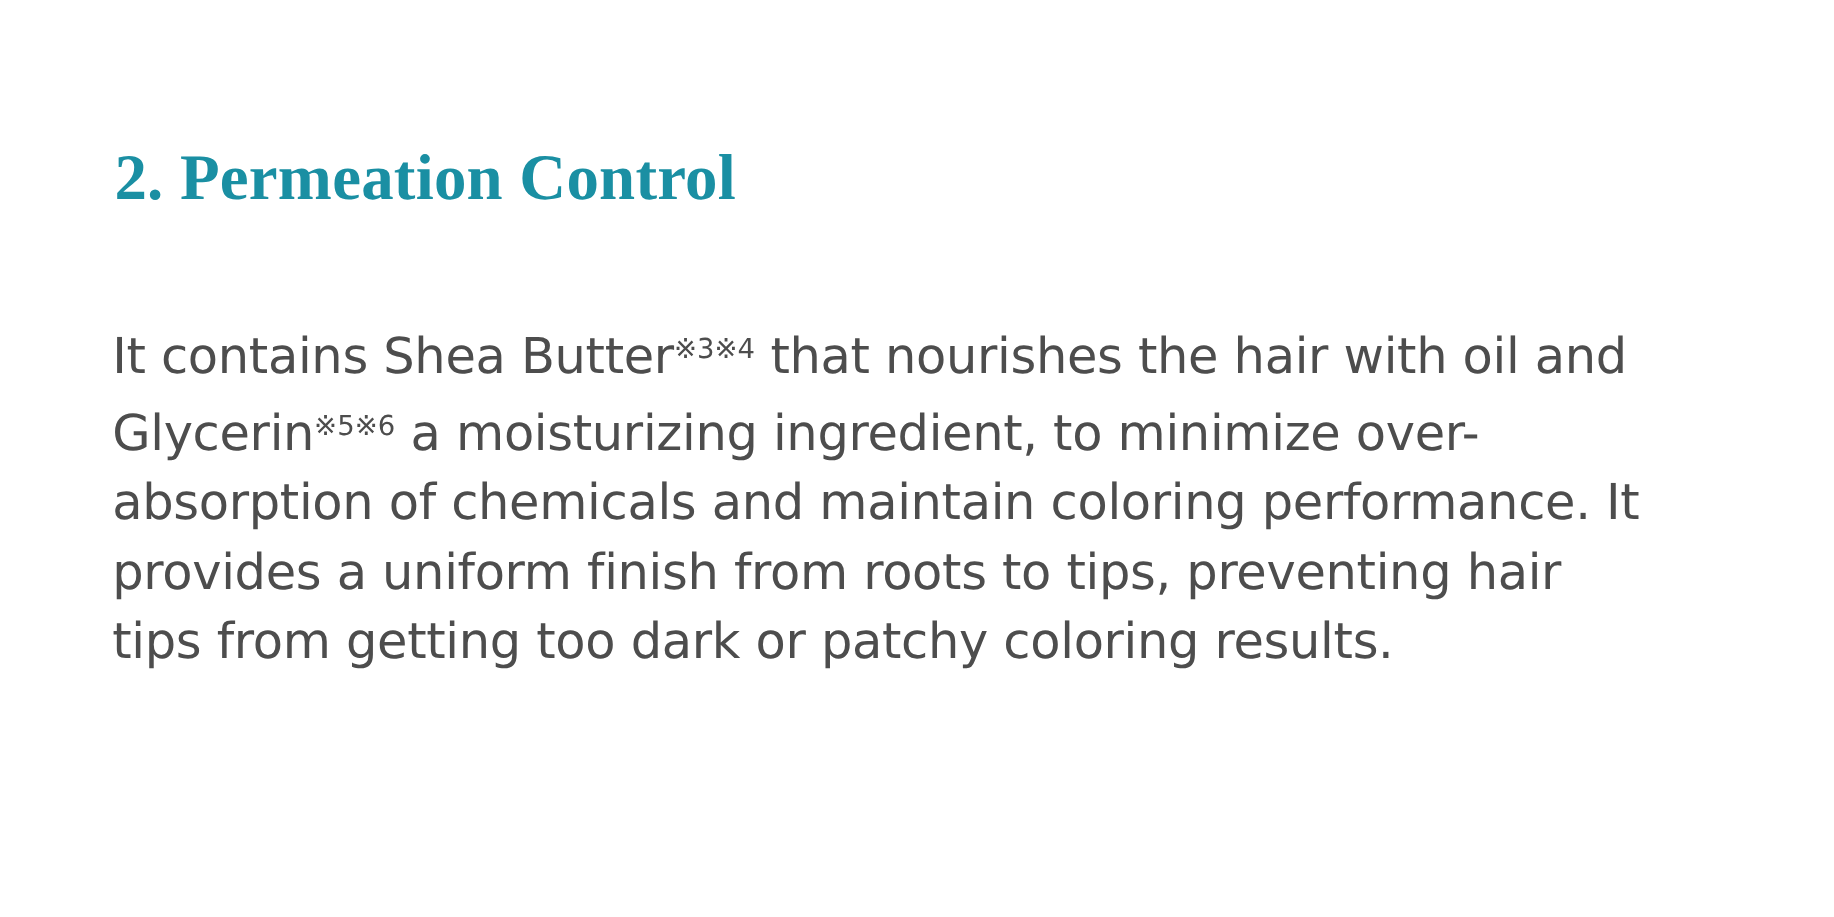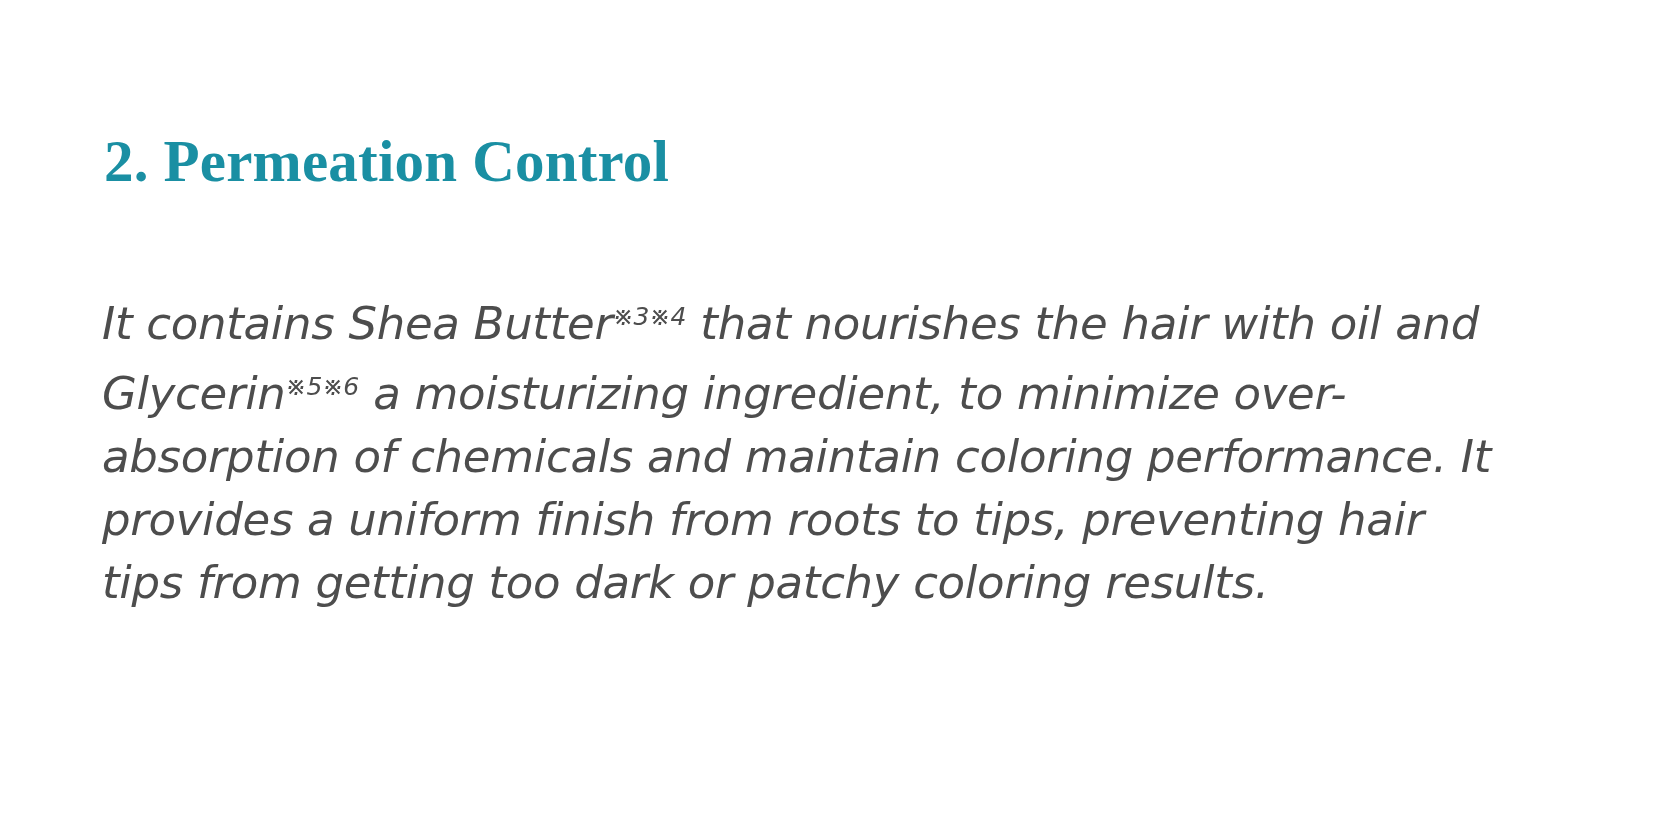--- a/index.html
+++ b/index.html
@@ -35,21 +35,20 @@
     position: absolute;
     left: 102px;
     top: 240px;
     width: 1400px;
     font-family: "DejaVu Sans", sans-serif;
     font-size: 45px;
     line-height: 63px;
     color: #4d4d4d;
     letter-spacing: -0.3px;
     font-weight: 400;
-    font-style: italic;
   }
   .body-text .ref {
     font-size: 25px;
     vertical-align: 0.55em;
     letter-spacing: 0;
   }
 </style>
 </head>
 <body>
 

